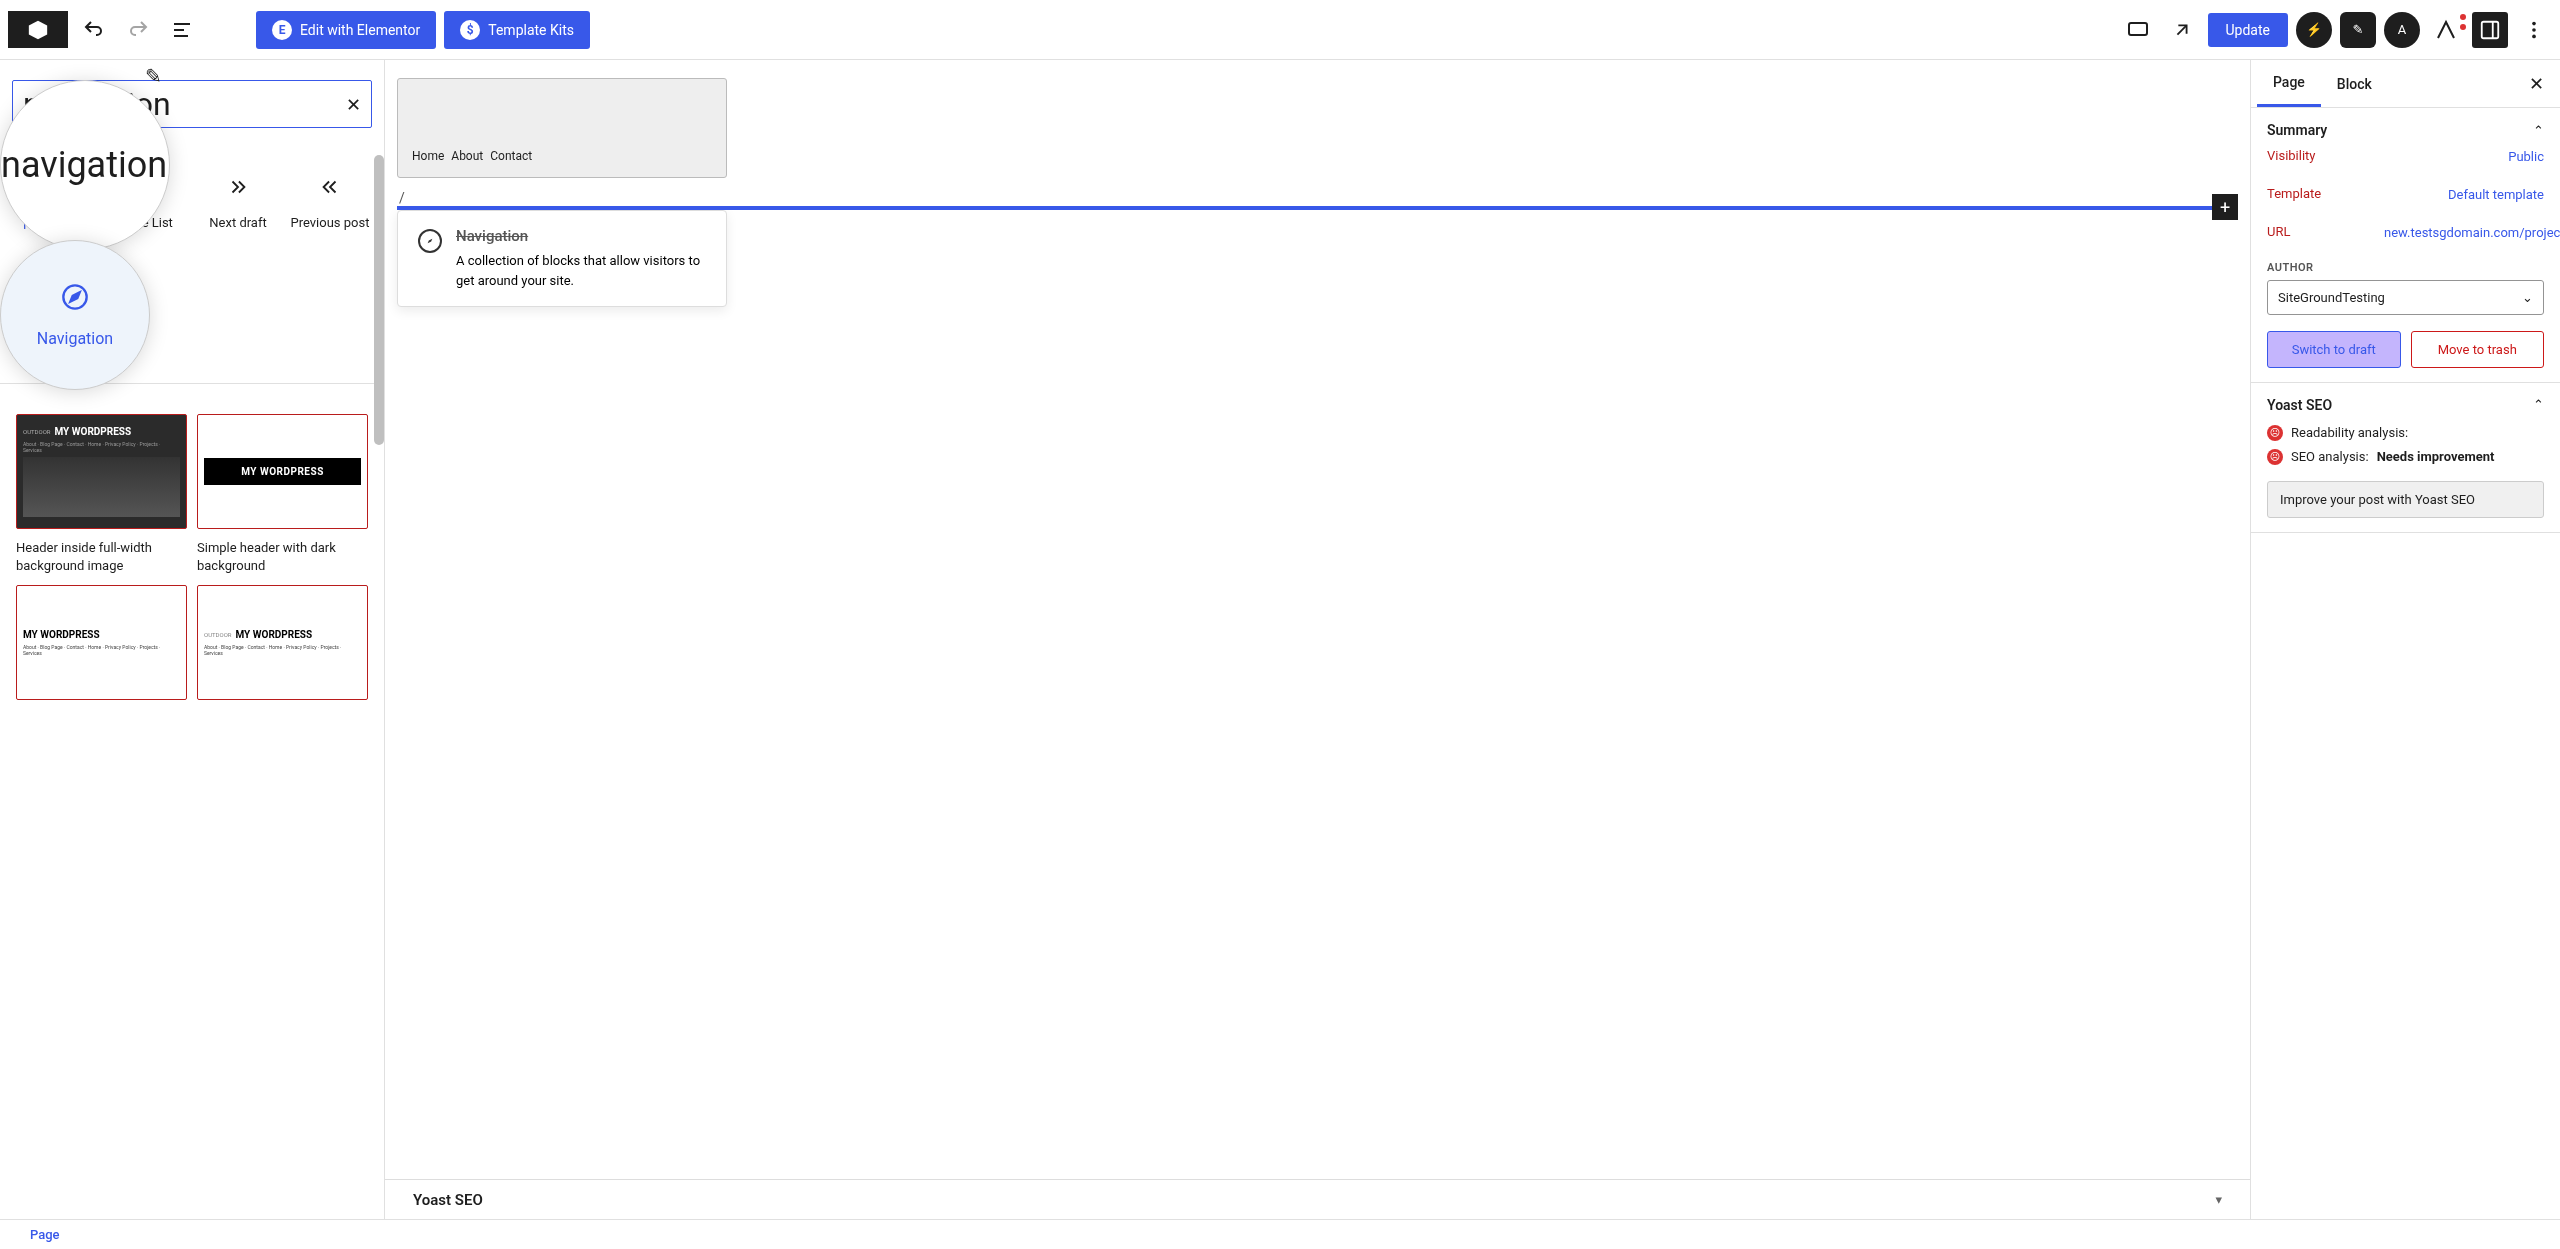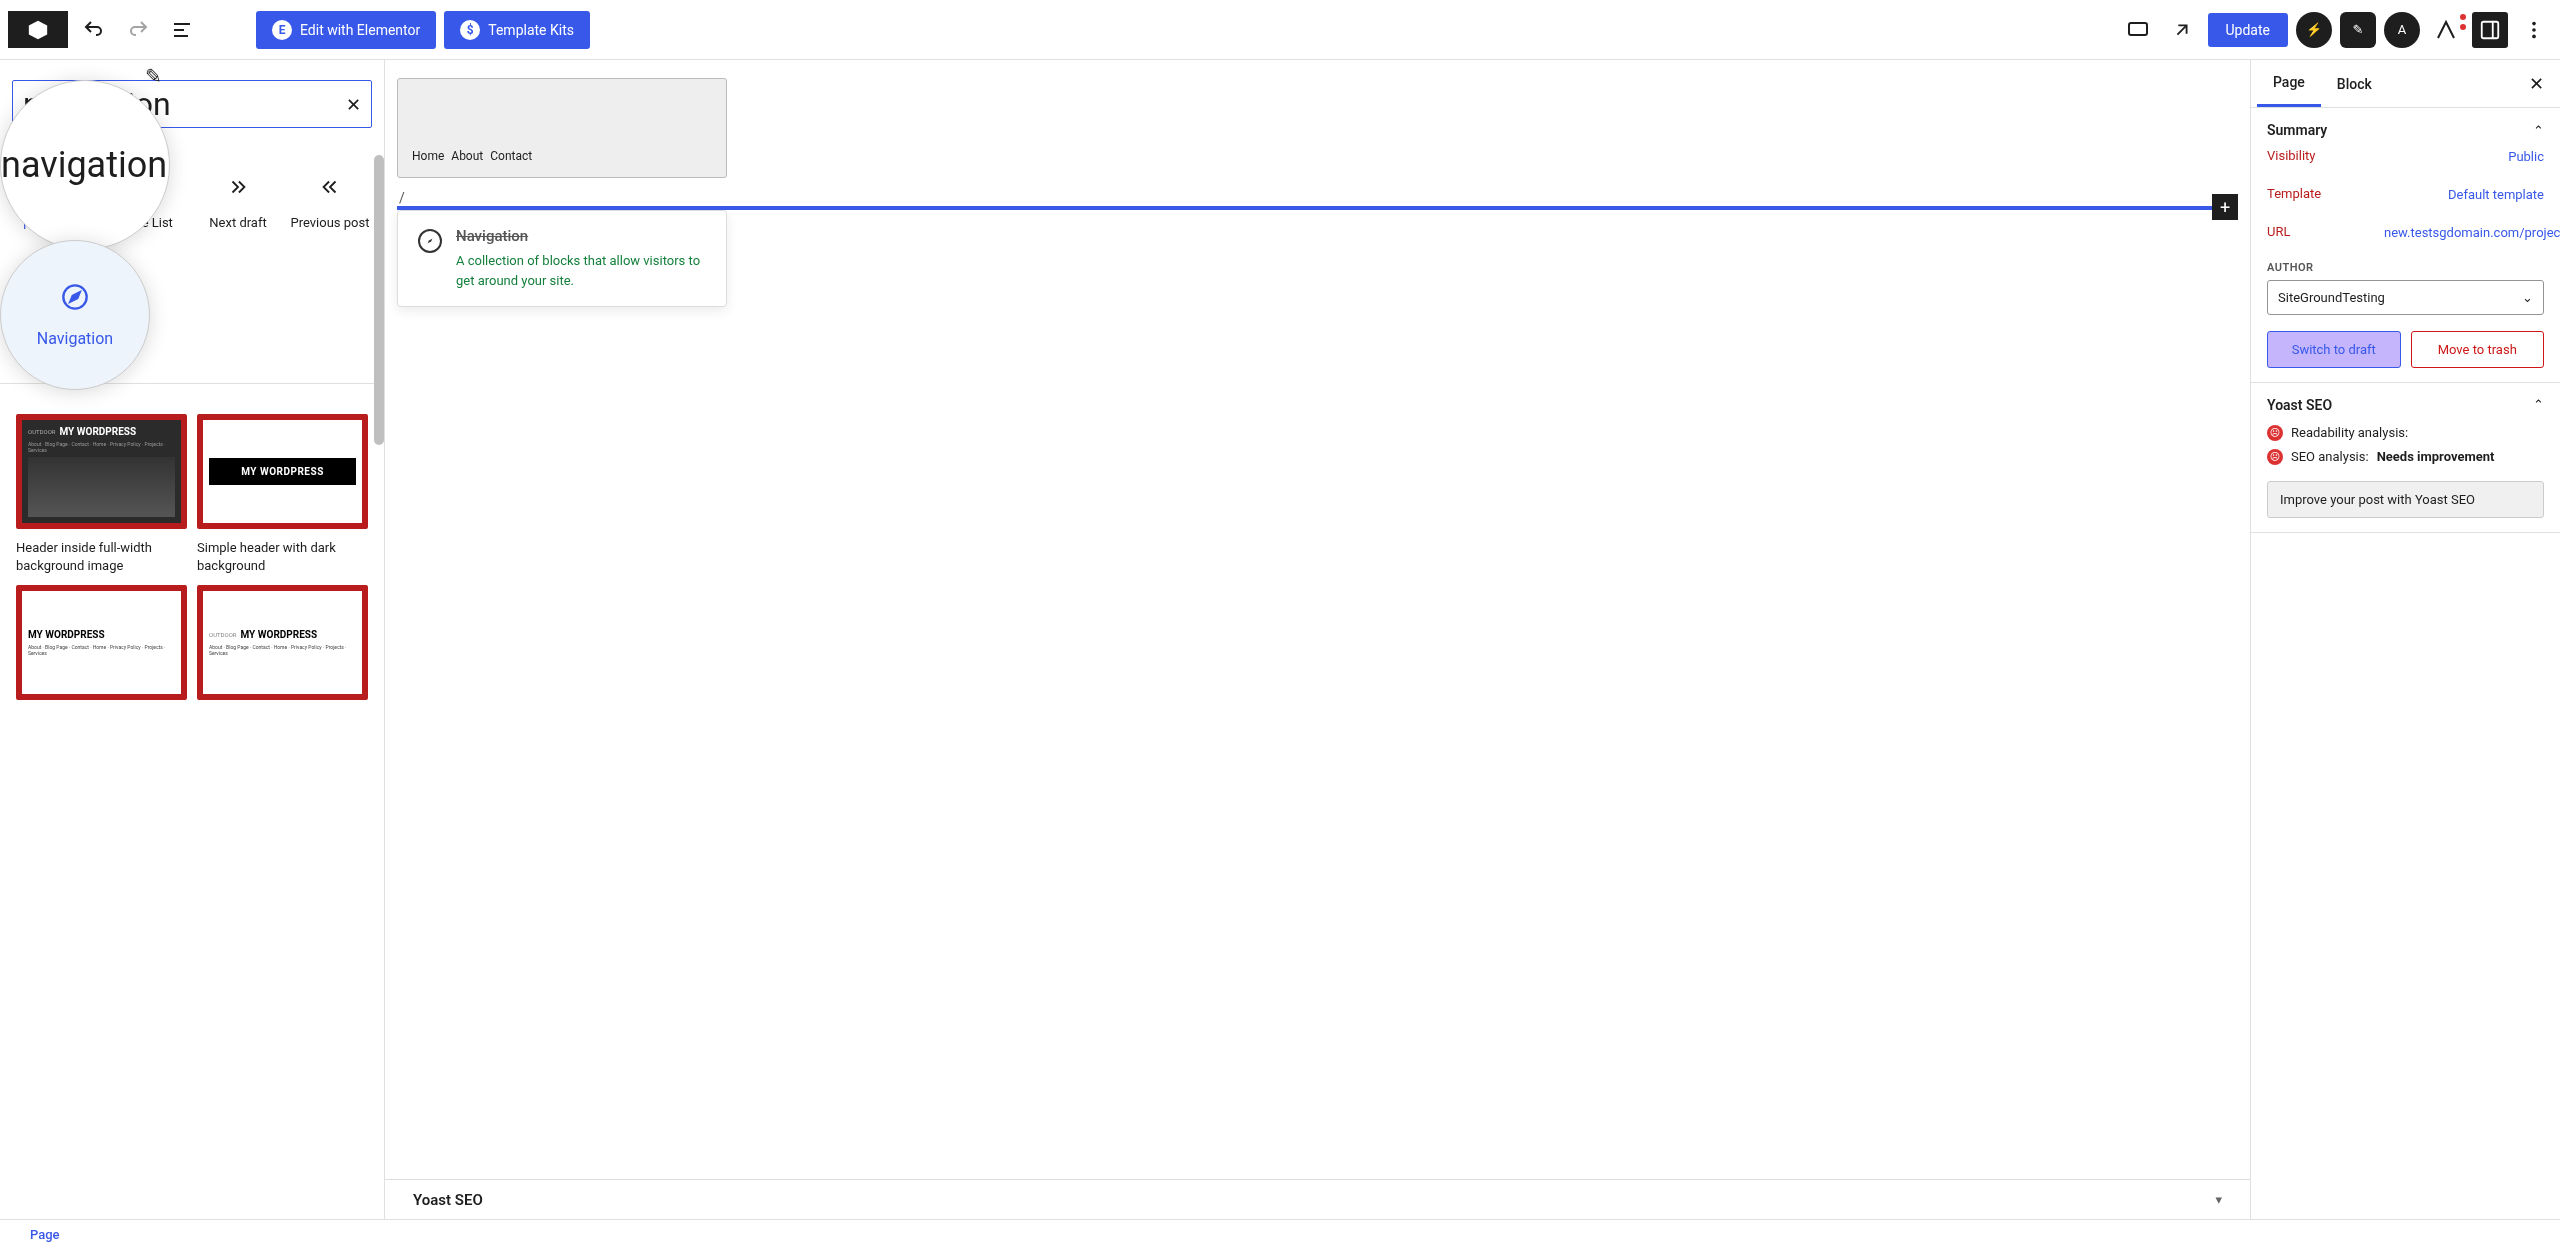--- a/index.html
+++ b/index.html
@@ -25,21 +25,21 @@
 
 .blocks-grid { display:grid; grid-template-columns: repeat(4,1fr); padding: 10px 8px 20px 8px; }
 .block-item { display:flex; flex-direction:column; align-items:center; gap:10px; padding: 18px 6px; cursor:pointer; border-radius:4px; }
 .block-item.active { color:#3858e9; }
 .block-item .bi-icon { font-size: 24px; }
 .block-item .bi-label { font-size:13px; text-align:center; line-height:1.4; }
 
 .patterns { border-top:1px solid #e0e0e0; padding: 30px 16px; overflow-y:auto; flex:1; }
 .pat-row { display:grid; grid-template-columns: 1fr 1fr; gap: 10px 10px; }
 .pat-card { }
-.pat-thumb { height: 115px; border:6px solid #b91c1c; border-radius:2px; background:#fff; margin-bottom:10px; display:flex; align-items:center; justify-content:center; overflow:hidden; position:relative; }
+.pat-thumb { height: 115px; border:1px solid #b91c1c; border-radius:2px; background:#fff; margin-bottom:10px; display:flex; align-items:center; justify-content:center; overflow:hidden; position:relative; }
 .pat-thumb.dark { background:#2b2b2b; color:#fff; }
 .pt-inner { width:100%; padding:6px; }
 .pt-banner { background:#000; color:#fff; text-align:center; padding:8px 0; font-weight:700; font-size:10px; letter-spacing:0.5px; }
 .pt-menu { font-size:5px; color:#999; margin-top:4px; }
 .pt-logo { font-size:10px; font-weight:700; color:#fff; }
 .pt-logo-dark { font-size:10px; font-weight:700; color:#000; }
 .pat-label { font-size:13px; line-height:1.4; }
 
 .bubble { position:absolute; border-radius:50%; border:1px solid #ccc; background:#fff; box-shadow: 0 2px 20px rgba(0,0,0,0.15); pointer-events:none; z-index:50; }
 .bubble1 { width:170px; height:170px; top:20px; left:0; overflow:hidden; display:flex; align-items:center; justify-content:flex-start; }
@@ -51,21 +51,21 @@
 
 .canvas { flex:1; background:#fff; padding: 18px 12px; overflow:auto; position:relative; }
 .hdr-block { width: 330px; background:#eee; border:1px solid #bbb; border-radius:3px; padding: 70px 14px 14px 14px; }
 .nav-links { display:flex; gap: 7px; font-size:12px; color:#1e1e1e; }
 .slash { padding: 12px 2px 6px 2px; font-size:14px; color:#555; }
 .insert-line { height:4px; background:#3858e9; margin: -6px 0 0 0; position:relative; }
 .add-btn { position:absolute; right:0; top:-12px; width:26px; height:26px; background:#1e1e1e; color:#fff; display:flex; align-items:center; justify-content:center; font-size:18px; cursor:pointer; }
 .insert-card { background:#fff; border:1px solid #ddd; border-radius:4px; box-shadow:0 4px 12px rgba(0,0,0,0.08); padding: 16px 20px; margin-top:0; width:330px; display:flex; gap:14px; align-items:flex-start; }
 .insert-card .ic-icon { width:24px; height:24px; border:2px solid #333; border-radius:50%; display:flex; align-items:center; justify-content:center; flex-shrink:0; margin-top:2px; }
 .insert-card .ic-title { font-size:15px; font-weight:500; text-decoration:line-through; color:#555; margin-bottom:6px; }
-.insert-card .ic-desc { font-size:13px; color:#15803d; line-height:1.5; }
+.insert-card .ic-desc { font-size:13px; color:#000000; line-height:1.5; }
 
 .yoast-bar { position:absolute; bottom:0; left:0; right:0; height:40px; border-top:1px solid #ddd; background:#fff; display:flex; align-items:center; padding:0 28px; }
 .yoast-bar .yb-title { font-size:15px; font-weight:600; }
 .yoast-bar .yb-caret { margin-left:auto; color:#666; cursor:pointer; }
 
 .right-panel { width:310px; border-left:1px solid #e0e0e0; display:flex; flex-direction:column; overflow-y:auto; }
 .rp-tabs { display:flex; border-bottom:1px solid #e0e0e0; align-items:center; height:48px; padding:0 6px; }
 .rp-tab { padding: 14px 16px; font-size:14px; cursor:pointer; font-weight:500; }
 .rp-tab.active { border-bottom:3px solid #3858e9; color:#1e1e1e; }
 .rp-close { margin-left:auto; padding:0 10px; font-size:18px; cursor:pointer; color:#1e1e1e; }

